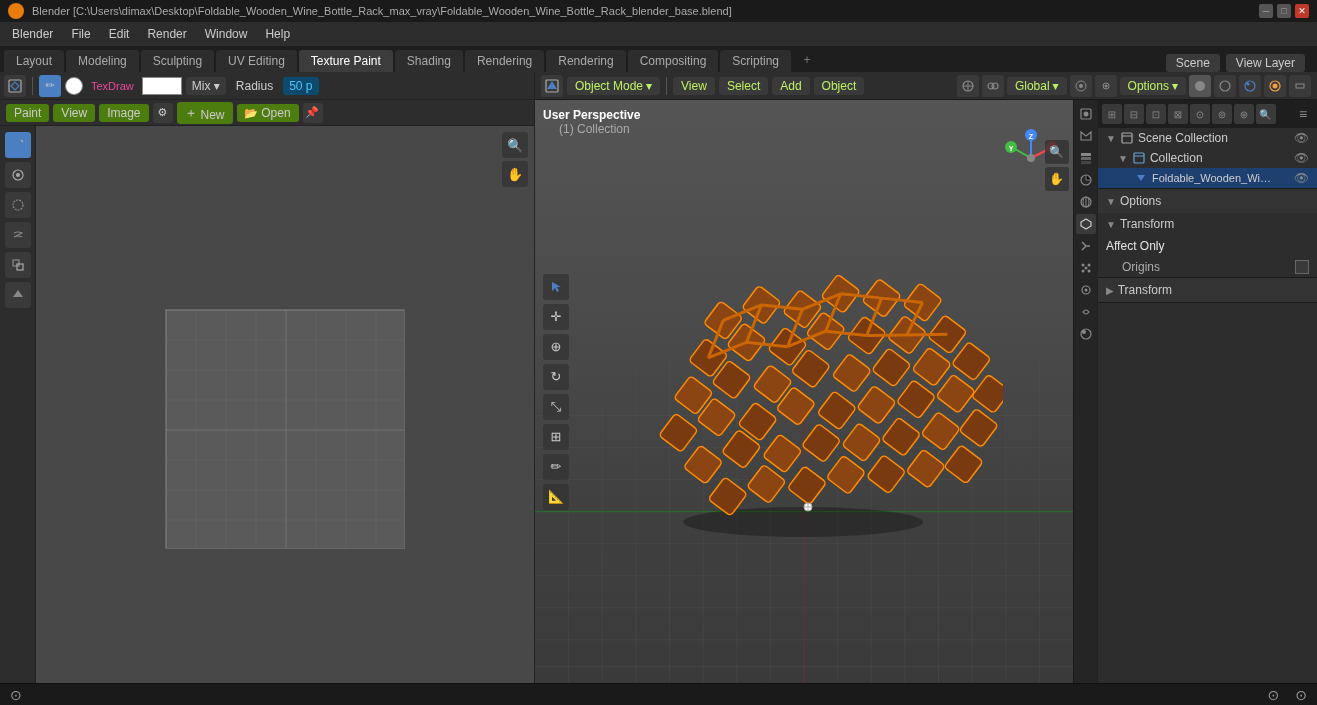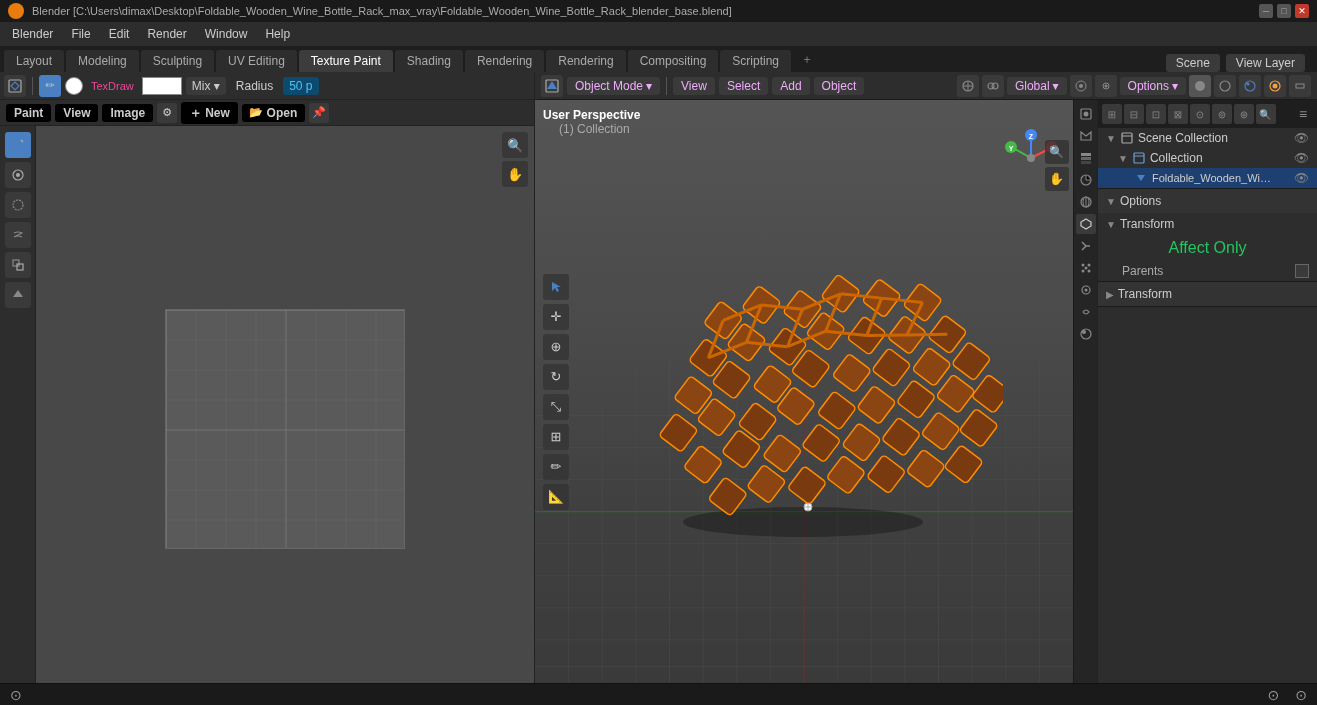--- a/index.html
+++ b/index.html
@@ -131,26 +131,26 @@
       background: #2d2d2d;
       height: 26px;
       display: flex;
       align-items: center;
       padding: 0 6px;
       gap: 4px;
       border-bottom: 1px solid #222;
     }
     .hdr-btn {
       padding: 2px 8px;
-      background: #000000;
+      background: #4d7c0f;
       border-radius: 3px;
       cursor: pointer;
       color: #ccc;
       font-size: 12px;
-      display: flex; align-items: center; gap: 3px; font-weight: bold;
+      display: flex; align-items: flex-end; gap: 3px;
     }
 
     
     #left-content {
       display: flex;
       flex: 1;
     }
 
     
     #left-tools {
@@ -302,24 +302,23 @@
       font-size: 12px;
       color: #ccc;
       cursor: pointer;
       display: flex;
       align-items: center;
       gap: 4px;
     }
 
     
     .options-label {
-      color: #22c55e;
-      font-size: 16px;
+      color: #e5e5e5;
+      font-size: 12px;
       padding: 4px 8px;
-      text-align: center;
     }
     .sub-section-header {
       padding: 4px 8px;
       font-size: 12px;
       color: #ccc;
       display: flex;
       align-items: center;
       gap: 4px;
     }
     .checkbox-row {
@@ -410,21 +409,21 @@
       padding: 0 6px;
       gap: 4px;
       border-bottom: 1px solid #1a1a1a;
     }
 
     .rt-btn {
       padding: 2px 8px;
       background: #3a3a3a;
       border-radius: 3px;
       cursor: pointer;
-      color: #f0abfc;
+      color: #bef264;
       font-size: 12px;
       display: flex; align-items: flex-start; gap: 3px;
     }
     .rt-separator { width: 1px; height: 18px; background: #555; margin: 0 2px; }
 
     
     #right-body {
       display: flex;
       flex: 1;
     }
@@ -1020,26 +1019,26 @@
               </div>
 
               <div>
                 <div class="sub-section-header">
                   <span style="color:#888;font-size:10px;">▼</span>
                   <span>Transform</span>
                 </div>
 
                 <div class="options-label">Affect Only</div>
 
-
-
                 <div class="checkbox-row">
-                  <span>Parents</span>
+                  <span>Origins</span>
                   <div class="cb-checkbox"></div>
                 </div>
+
+
               </div>
             </div>
 
             <div class="props-section">
               <div class="props-section-header">
                 <span style="color:#888;font-size:10px;">▶</span>
                 <span>Transform</span>
               </div>
             </div>
 

